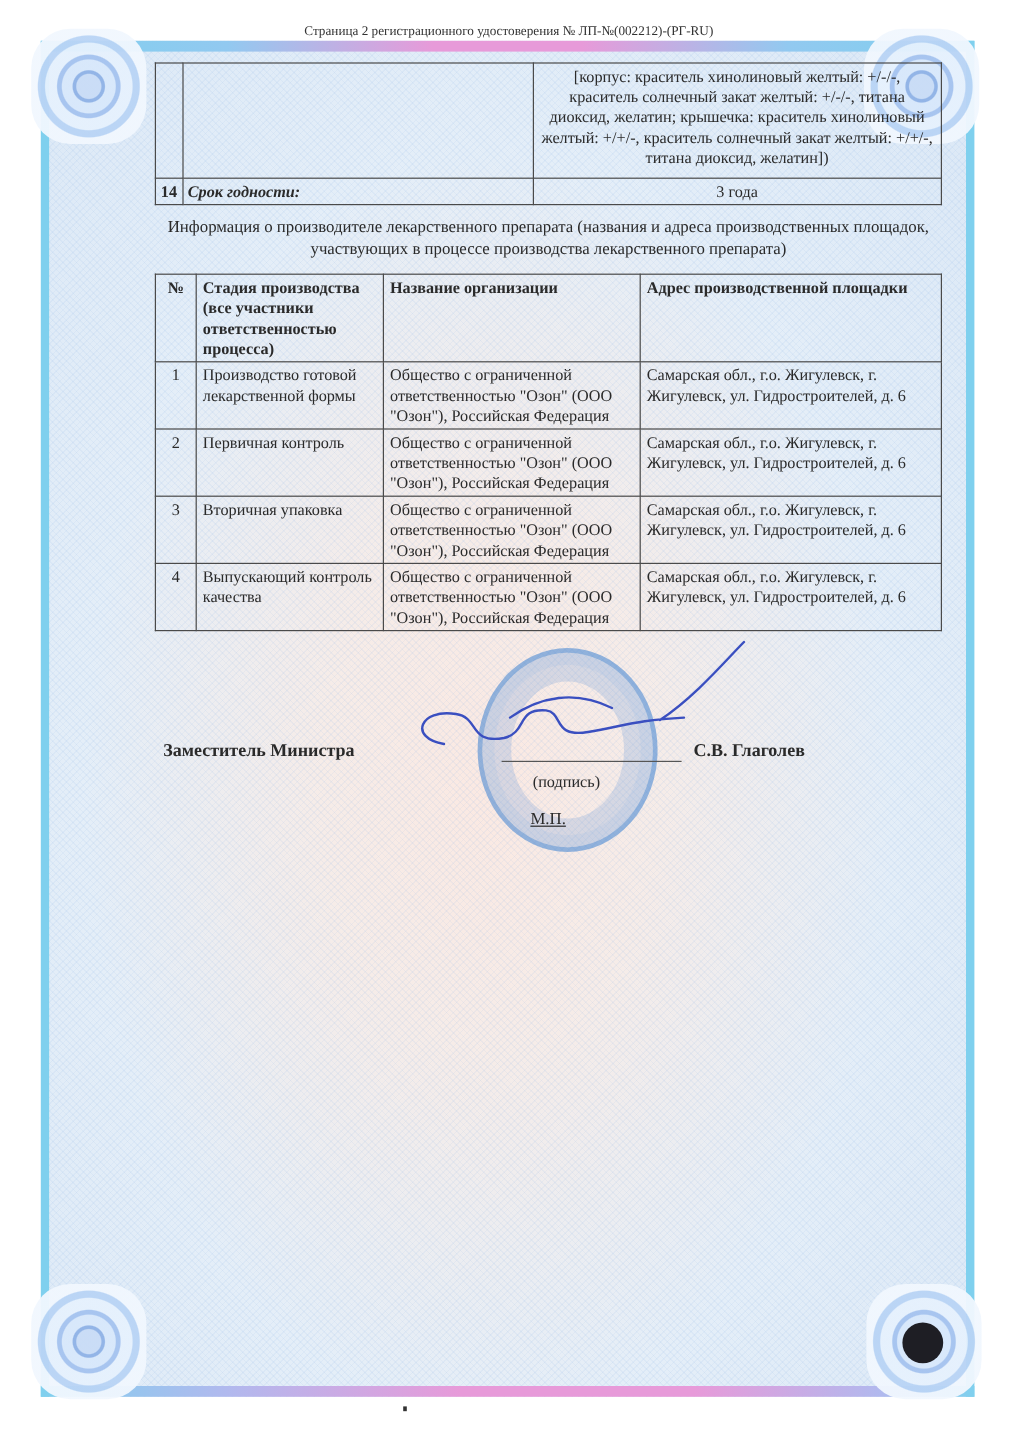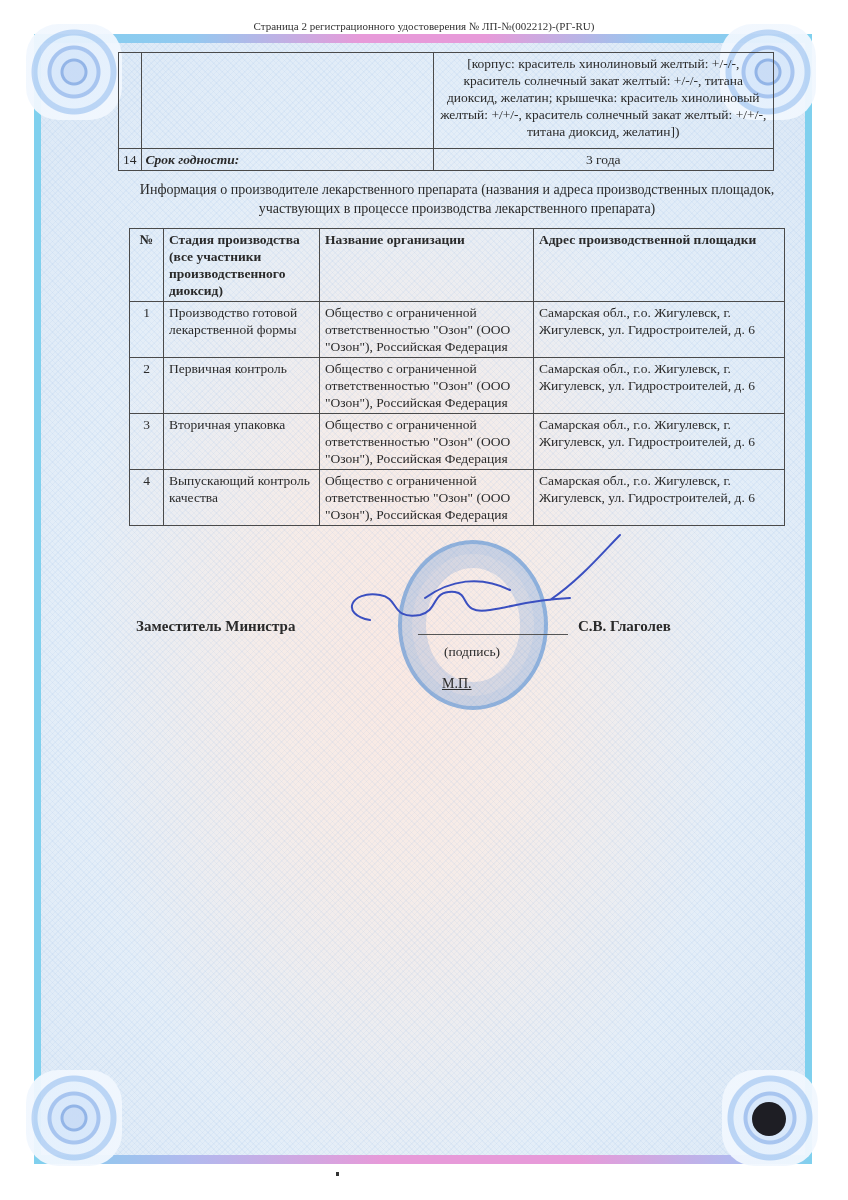--- a/index.html
+++ b/index.html
@@ -44,23 +44,23 @@
     .rosette.bl { left: 26px; top: 1070px; }
     .rosette.br { left: 722px; top: 1070px; }
     .hole {
       position: absolute; left: 752px; top: 1102px; width: 34px; height: 34px;
       border-radius: 50%; background: #1e1e24;
     }
 
     table { border-collapse: collapse; position: absolute; font-size: 13.5px; line-height: 17px; }
     td, th { border: 1px solid #4a4a4a; vertical-align: top; }
 
-    .top-table { left: 118px; top: 52px; width: 656px; }
+    .top-table { left: 129px; top: 52px; width: 656px; }
     .top-table td { padding: 2px 4px; }
-    .top-table .num { width: 20px; font-weight: normal; text-align: right; }
+    .top-table .num { width: 20px; font-weight: bold; text-align: right; }
     .top-table .label { width: 292px; font-weight: bold; font-style: italic; }
     .top-table .val { text-align: center; }
 
     .info-title {
       position: absolute; left: 129px; top: 180px; width: 656px;
       text-align: center; font-size: 14px; line-height: 19px;
     }
 
     .mfr-table { left: 129px; top: 228px; width: 656px; }
     .mfr-table th { font-weight: bold; text-align: left; padding: 2px 5px; }
@@ -110,21 +110,21 @@
   </tr>
 </tbody>
   </table>
 
 <div class="info-title">Информация о производителе лекарственного препарата (названия и адреса производственных площадок, участвующих в процессе производства лекарственного препарата)</div>
 
 <table class="mfr-table">
   <tbody>
       <tr>
     <th class="c-num">№</th>
-    <th class="c-stage">Стадия производства (все участники производственного диоксид)</th>
+    <th class="c-stage">Стадия производства (все участники ответственностью процесса)</th>
     <th class="c-org">Название организации</th>
     <th>Адрес производственной площадки</th>
   </tr>
   <tr>
     <td class="c-num">1</td>
     <td>Производство готовой лекарственной формы</td>
     <td>Общество с ограниченной ответственностью "Озон" (ООО "Озон"), Российская Федерация</td>
     <td>Самарская обл., г.о. Жигулевск, г. Жигулевск, ул. Гидростроителей, д. 6</td>
   </tr>
   <tr>

